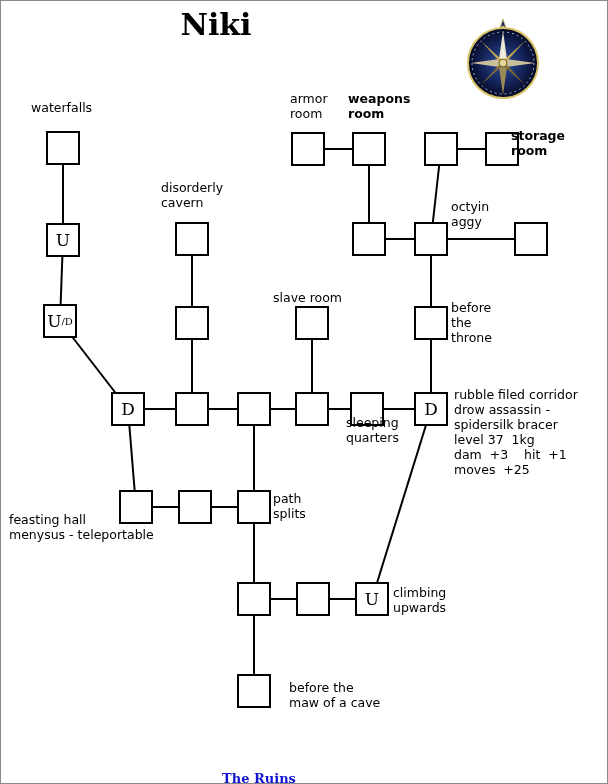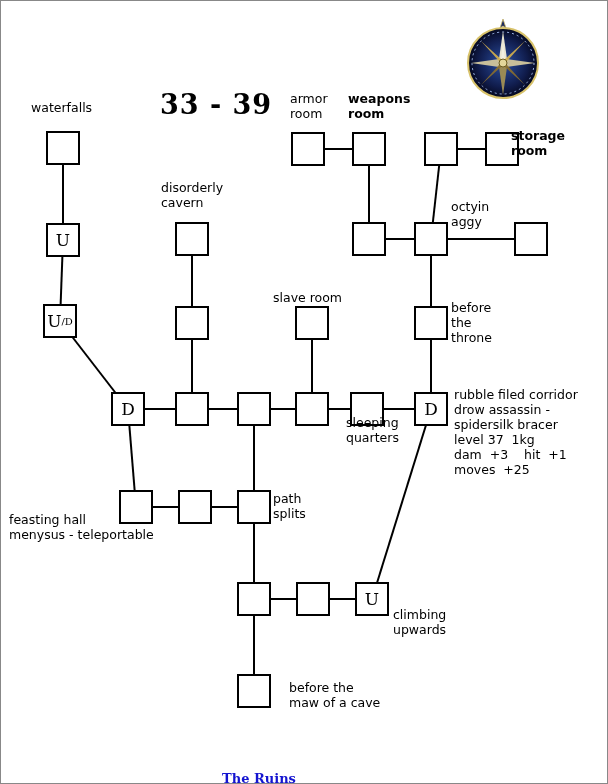--- a/index.html
+++ b/index.html
@@ -57,21 +57,21 @@
     line-height:16px;
     white-space:pre;
   }
   #compass{position:absolute;left:456px;top:14px;width:92px;height:92px;}
 </style>
 </head>
 <body>
 
 <div id="map">
 
-  <div class="title" id="t3">33 - 39</div>
+  <div class="title" id="t1">Niki</div>
 
   <svg class="layer" id="edge-layer">
       <line x1="62" y1="147" x2="62" y2="239" stroke="#000" stroke-width="2"></line>
       <line x1="62" y1="239" x2="59" y2="320" stroke="#000" stroke-width="2"></line>
       <line x1="59" y1="320" x2="127" y2="408" stroke="#000" stroke-width="2"></line>
       <line x1="191" y1="238" x2="191" y2="322" stroke="#000" stroke-width="2"></line>
       <line x1="191" y1="322" x2="191" y2="408" stroke="#000" stroke-width="2"></line>
       <line x1="127" y1="408" x2="191" y2="408" stroke="#000" stroke-width="2"></line>
       <line x1="191" y1="408" x2="253" y2="408" stroke="#000" stroke-width="2"></line>
       <line x1="253" y1="408" x2="311" y2="408" stroke="#000" stroke-width="2"></line>
@@ -150,21 +150,21 @@
       <div class="lbl" style="left: 453px; top: 386px;">rubble filed corridor
 drow assassin -
 spidersilk bracer
 level 37  1kg
 dam  +3    hit  +1
 moves  +25</div>
       <div class="lbl" style="left: 272px; top: 490px;">path
 splits</div>
       <div class="lbl" style="left: 8px; top: 511px;">feasting hall
 menysus - teleportable</div>
-      <div class="lbl" style="left: 392px; top: 584px; margin-top: 22px;">climbing
+      <div class="lbl" style="left: 392px; top: 584px;">climbing
 upwards</div>
       <div class="lbl" style="left: 288px; top: 679px;">before the
 maw of a cave</div>
     </div>
 
   <svg id="compass" viewBox="0 0 92 92">
     <defs>
       <radialGradient id="cg" cx="50%" cy="50%" r="50%">
         <stop offset="0%" stop-color="#2b4fa0"></stop>
         <stop offset="70%" stop-color="#101c4c"></stop>

